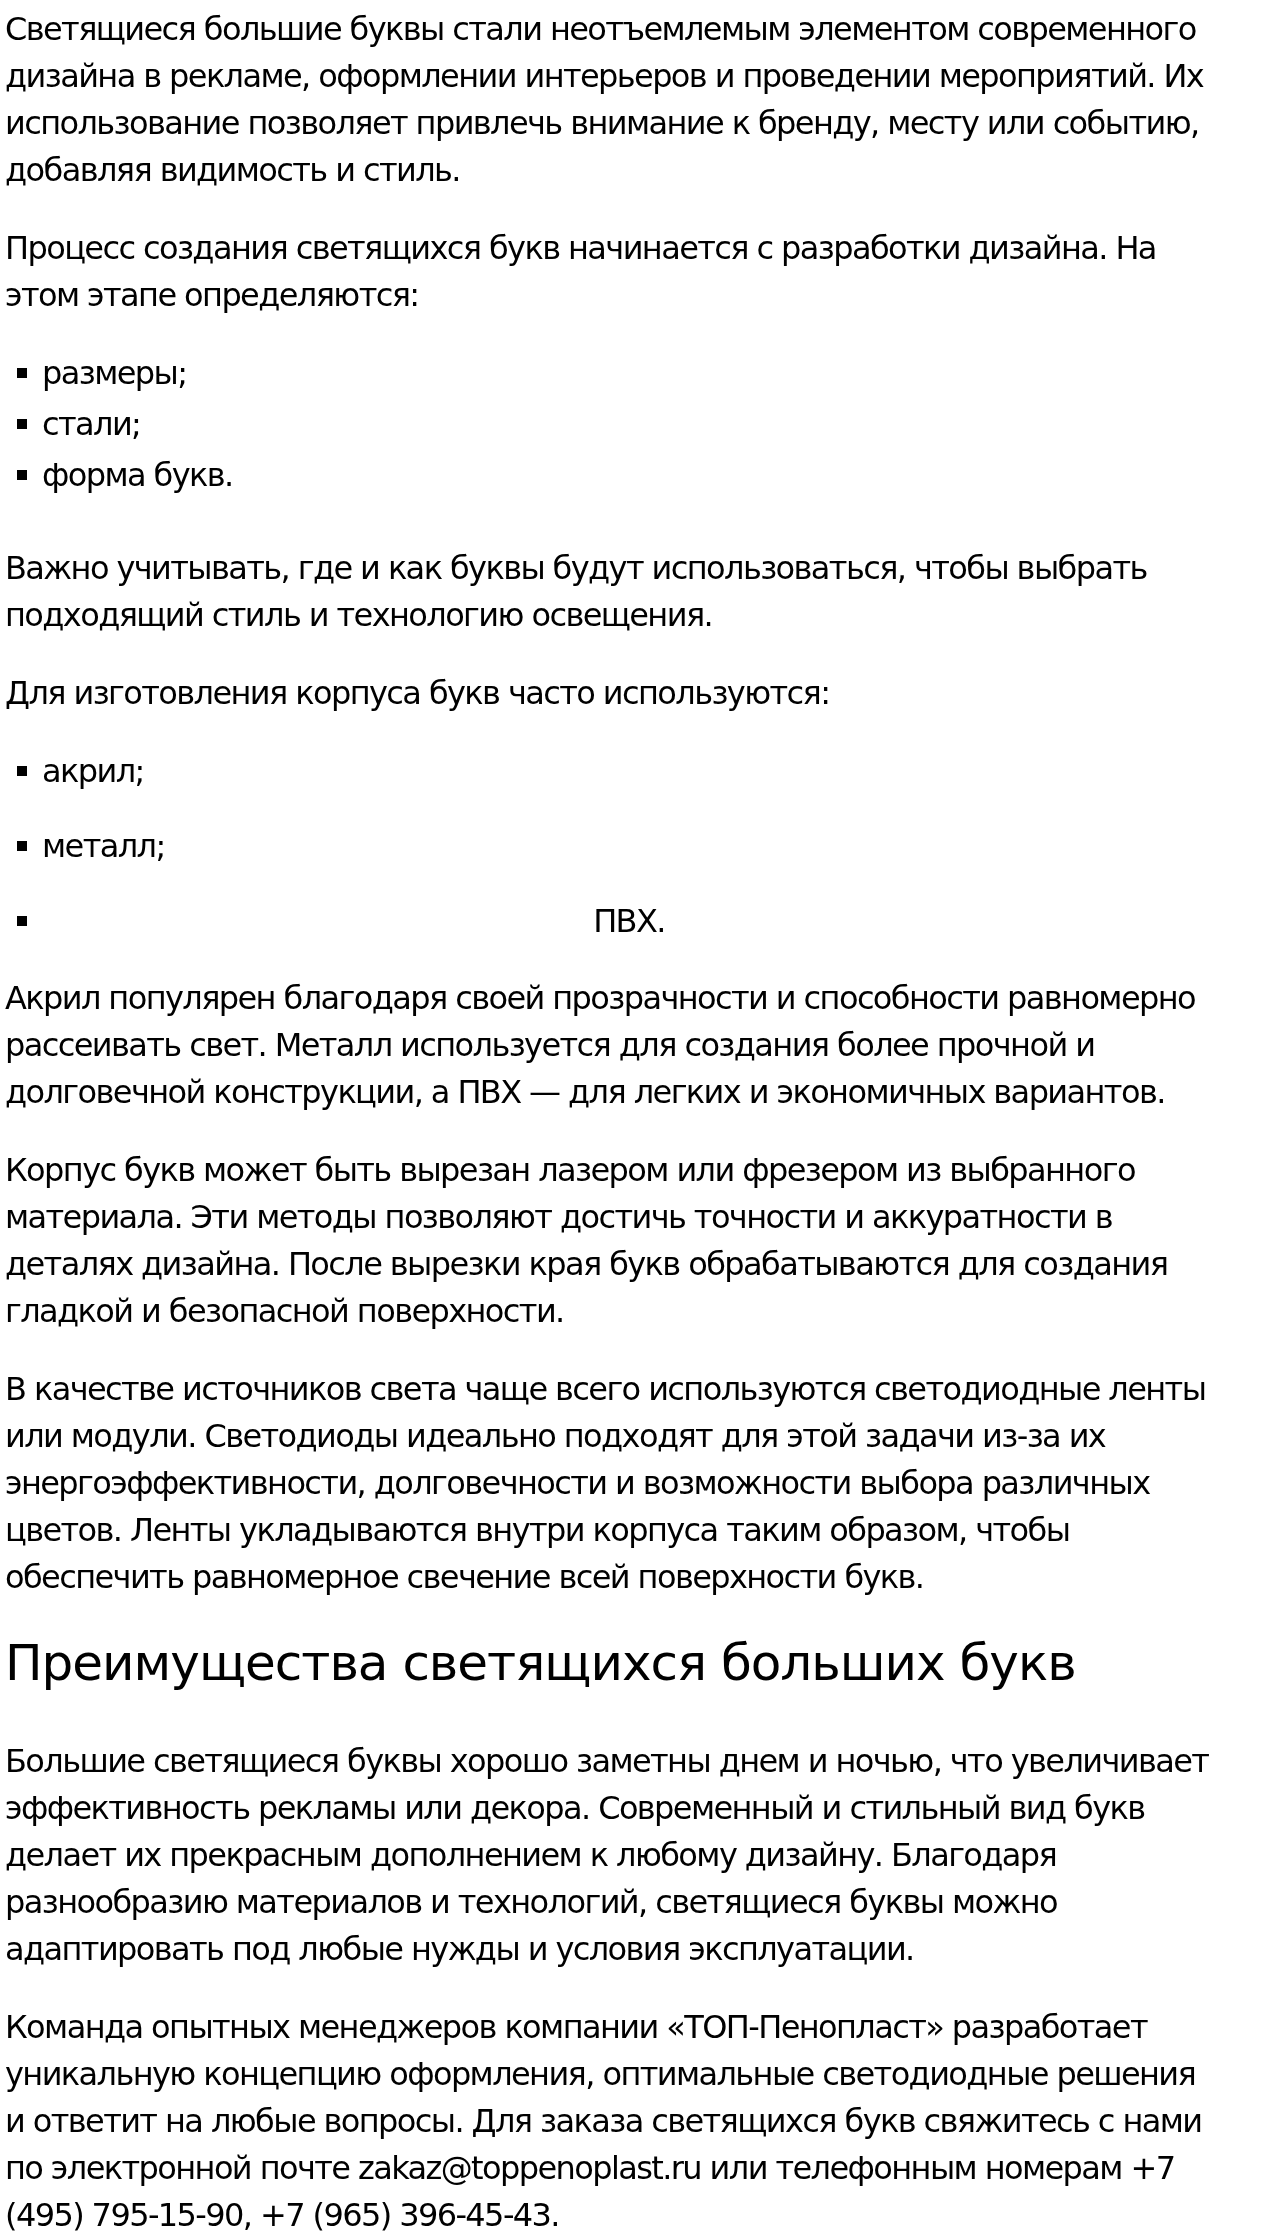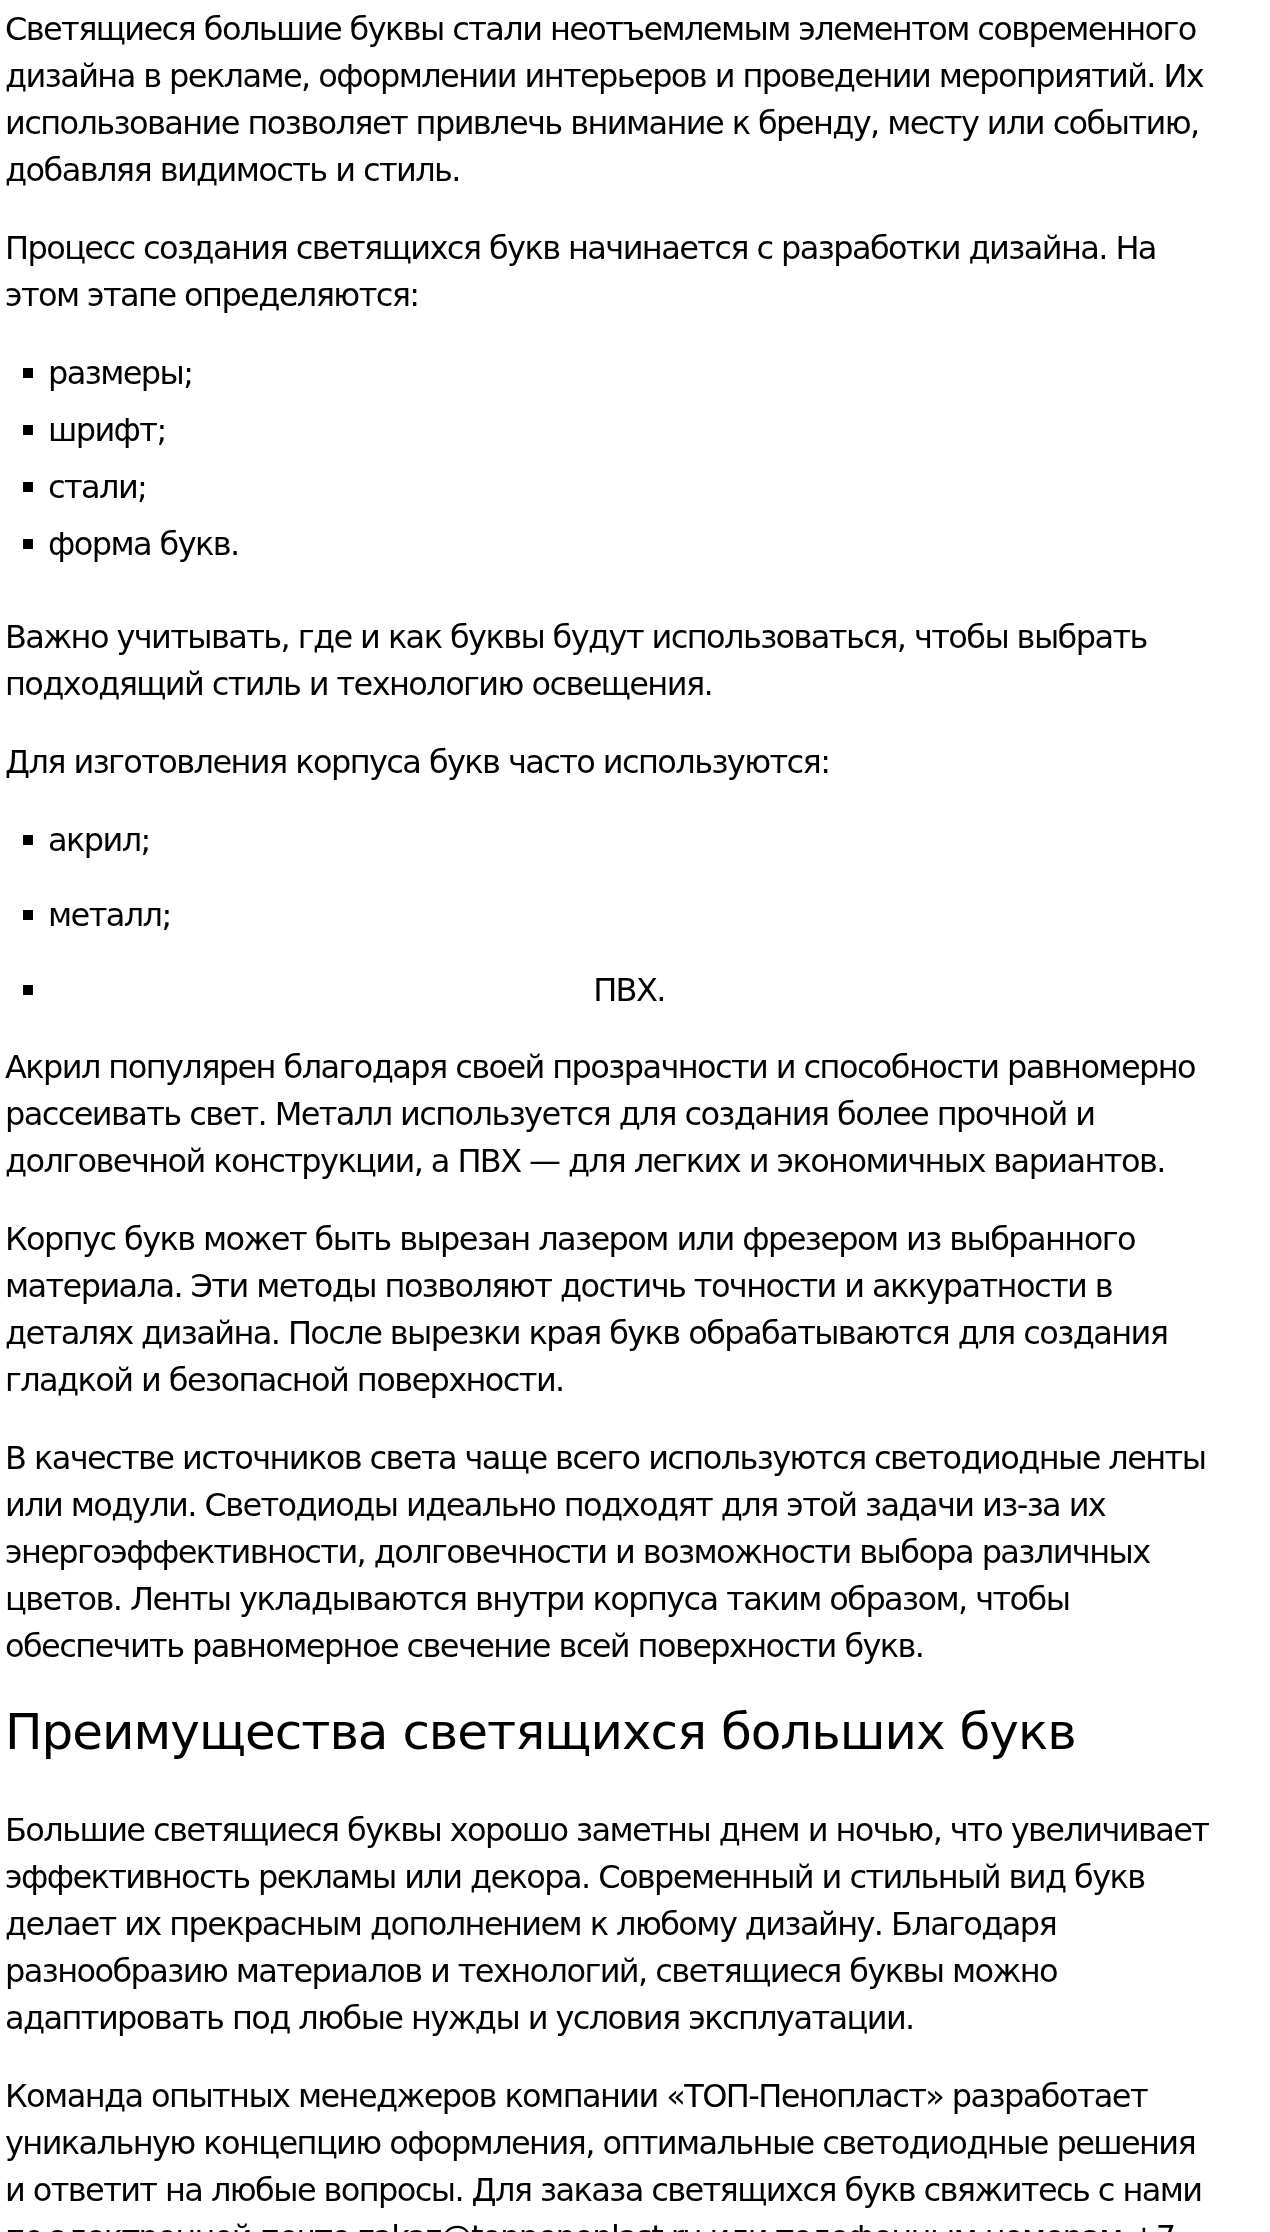--- a/index.html
+++ b/index.html
@@ -30,21 +30,21 @@
   }
   ul.doc-list {
     list-style: none;
     margin: 17px 0 46px 0;
     padding: 0;
   }
   ul.doc-list.loose { margin-bottom: 30px; }
   ul.doc-list li {
     position: relative;
     padding-left: 33px;
-    margin: 10px;
+    margin: 4px;
   }
   ul.doc-list.loose li { margin-bottom: 28px; }
   ul.doc-list.loose li:last-child { margin-bottom: 0; text-align: center; }
   .bullet-square {
     position: absolute;
     left: 8px;
     top: 18px;
     width: 10px;
     height: 10px;
     background: #000000;
@@ -57,24 +57,20 @@
 
   <p>Светящиеся большие буквы стали неотъемлемым элементом современного дизайна в рекламе, оформлении интерьеров и проведении мероприятий. Их использование позволяет привлечь внимание к бренду, месту или событию, добавляя видимость и стиль.</p>
 
 
   <p>Процесс создания светящихся букв начинается с разработки дизайна. На этом этапе определяются:</p>
 
   <ul class="doc-list tight">
     <li>
       <span class="bullet-square"></span>
       <span>размеры;</span>
-    </li>
-    <li>
-      <span class="bullet-square"></span>
-      <span>шрифт;</span>
     </li>
     <li>
       <span class="bullet-square"></span>
       <span>стали;</span>
     </li>
     <li>
       <span class="bullet-square"></span>
       <span>форма букв.</span>
     </li>
   </ul>

